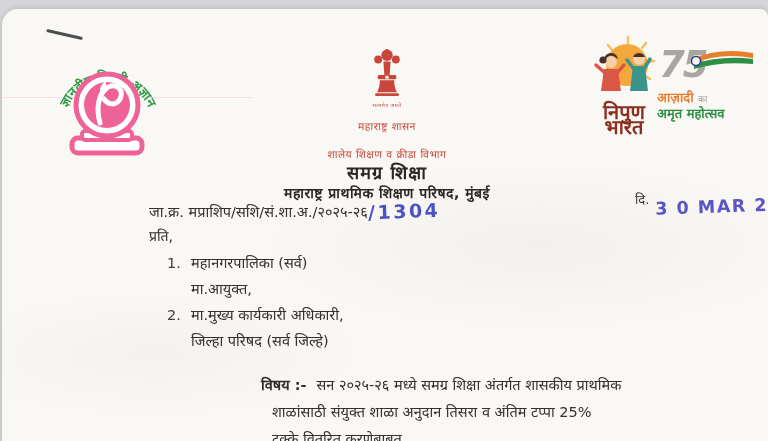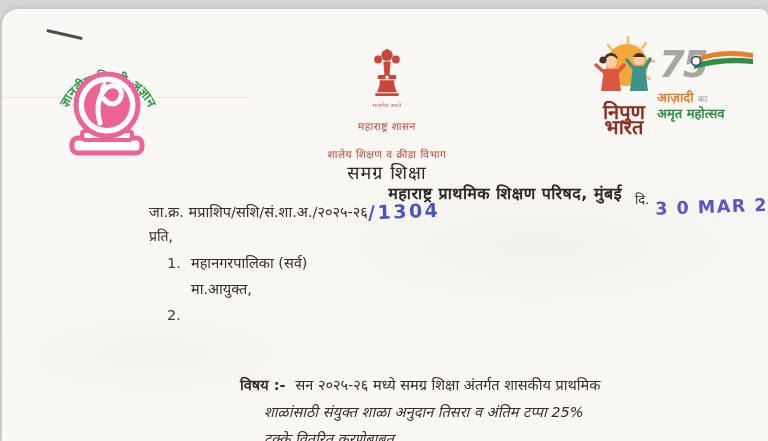--- a/index.html
+++ b/index.html
@@ -43,22 +43,22 @@
     font-weight:bold; font-style:italic; color:#a8a6a2; letter-spacing:-2px;
   }
   .azadi-flag { position:absolute; left:34px; top:4px; }
   .azadi-l1 { font-size:13px; font-weight:bold; color:#e87e2b; line-height:14px; }
   .azadi-l1 .ka { font-size:9px; color:#969390; font-weight:normal; }
   .azadi-l2 { font-size:13px; font-weight:bold; color:#2f8f46; line-height:15px; }
 
   
   .head-center { position:absolute; left:150px; top:96px; width:470px; text-align:center; }
   .gov-line { font-size:10.5px; color:#c8473a; line-height:11.5px; letter-spacing:.5px;margin-top:16px; }
-  .org-line1 { font-size:18px; font-weight:normal; color:#2b2724; margin-top:3px; line-height:20px; letter-spacing:1px; }
-  .org-line2 { font-size:16px; font-weight:bold; color:#2b2724; line-height:21px; letter-spacing:.5px;text-align:right; }
+  .org-line1 { font-size:18px; font-weight:bold; color:#2b2724; margin-top:3px; line-height:20px; letter-spacing:1px; }
+  .org-line2 { font-size:14px; font-weight:bold; color:#2b2724; line-height:21px; letter-spacing:.5px; }
 
   
   .ref-row { position:absolute; left:147px; top:190px; font-size:14.5px; white-space:nowrap; }
   .ref-hand {
     color:#4a52c4; font-size:19px; font-weight:bold; letter-spacing:2.5px;
     display:inline-block; transform:rotate(-2deg) translateY(1px);
   }
   .date-block { position:absolute; left:633px; top:181px; white-space:nowrap; }
   .date-label { font-size:13px; color:#332f2b; vertical-align:top; }
   .date-stamp {
@@ -68,22 +68,22 @@
   }
   .to-label { position:absolute; left:147px; top:217px; font-size:14px; }
 
   .recipients { position:absolute; left:165px; top:241px; font-size:14.5px; }
   .recip-item { display:flex; }
   .recip-num { width:24px; line-height:26px; color:#45413c; }
   .recip-lines div { line-height:26px; }
 
   .subject { position:absolute; left:238px; top:363px; width:420px; font-size:14.5px; }
   .subject-first { display:flex; line-height:27px; }
-  .subject-label { font-weight:bold; margin-right:10px; white-space:nowrap; }
-  .subject-cont { margin-left:24px; line-height:27px;font-style:italic; }
+  .subject-label { font-weight:bold; margin-right:10px; white-space:nowrap;margin-left:21px; }
+  .subject-cont { margin-left:32px; line-height:27px; }
 </style>
 </head>
 <body>
 
 <div class="paper">
   <div class="scratch"></div>
   <div class="faint-line"></div>
 
   <div class="logo-left">
     <svg width="110" height="118" viewBox="0 0 110 118">
@@ -188,20 +188,24 @@
   <div class="recipients">
     <div class="recip-item">
       <div class="recip-num">1.</div>
       <div class="recip-lines">
         <div>महानगरपालिका (सर्व)</div>
         <div>मा.आयुक्त,</div>
       </div>
     </div>
     <div class="recip-item">
       <div class="recip-num">2.</div>
+      <div class="recip-lines">
+        <div>मा.मुख्य कार्यकारी अधिकारी,</div>
+        <div>जिल्हा परिषद (सर्व जिल्हे)</div>
+      </div>
     </div>
   </div>
 
   <div class="subject">
     <div class="subject-first">
       <span class="subject-label">विषय :-</span>
       <span>सन २०२५-२६ मध्ये समग्र शिक्षा अंतर्गत शासकीय प्राथमिक</span>
     </div>
     <div class="subject-cont">शाळांसाठी  संयुक्त शाळा अनुदान तिसरा व अंतिम टप्पा 25%</div>
     <div class="subject-cont">टक्के वितरित  करणेबाबत.</div>

